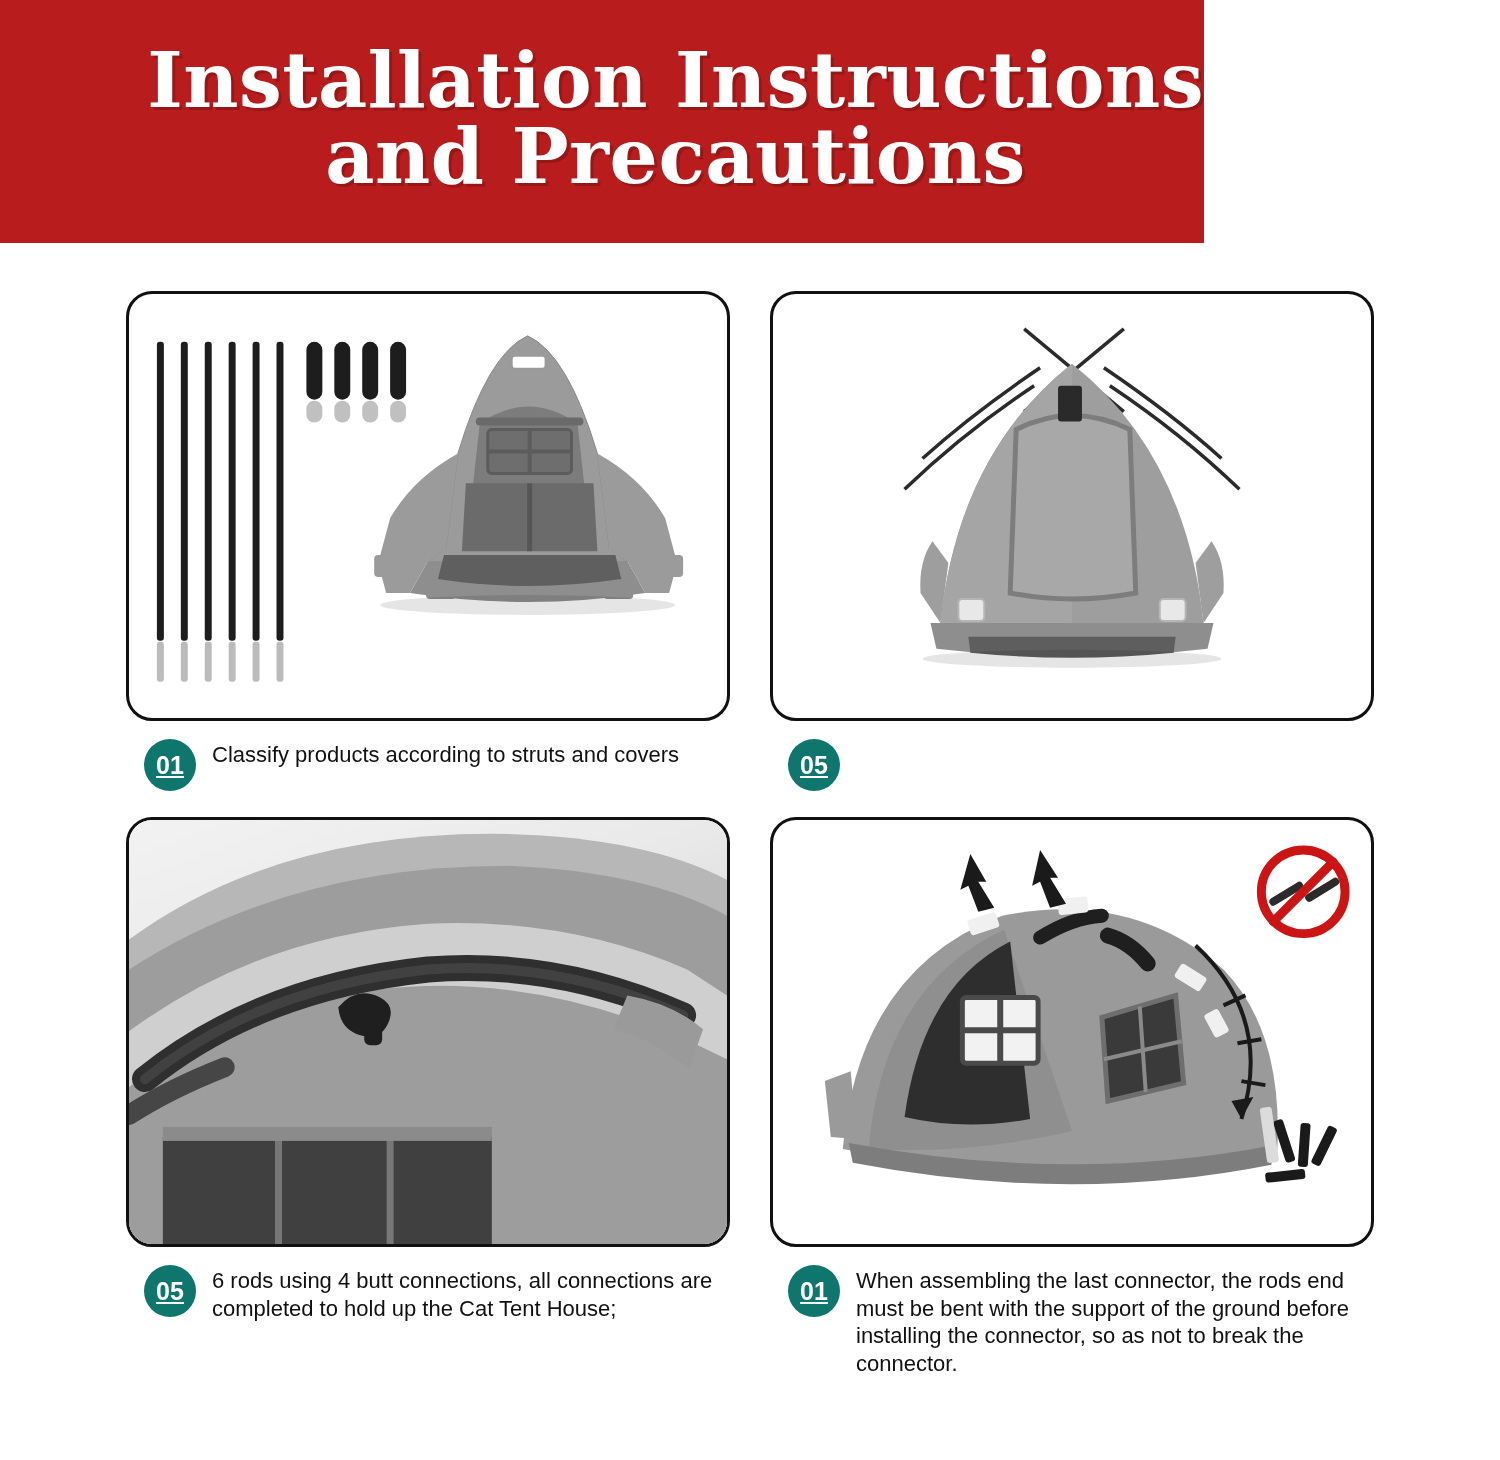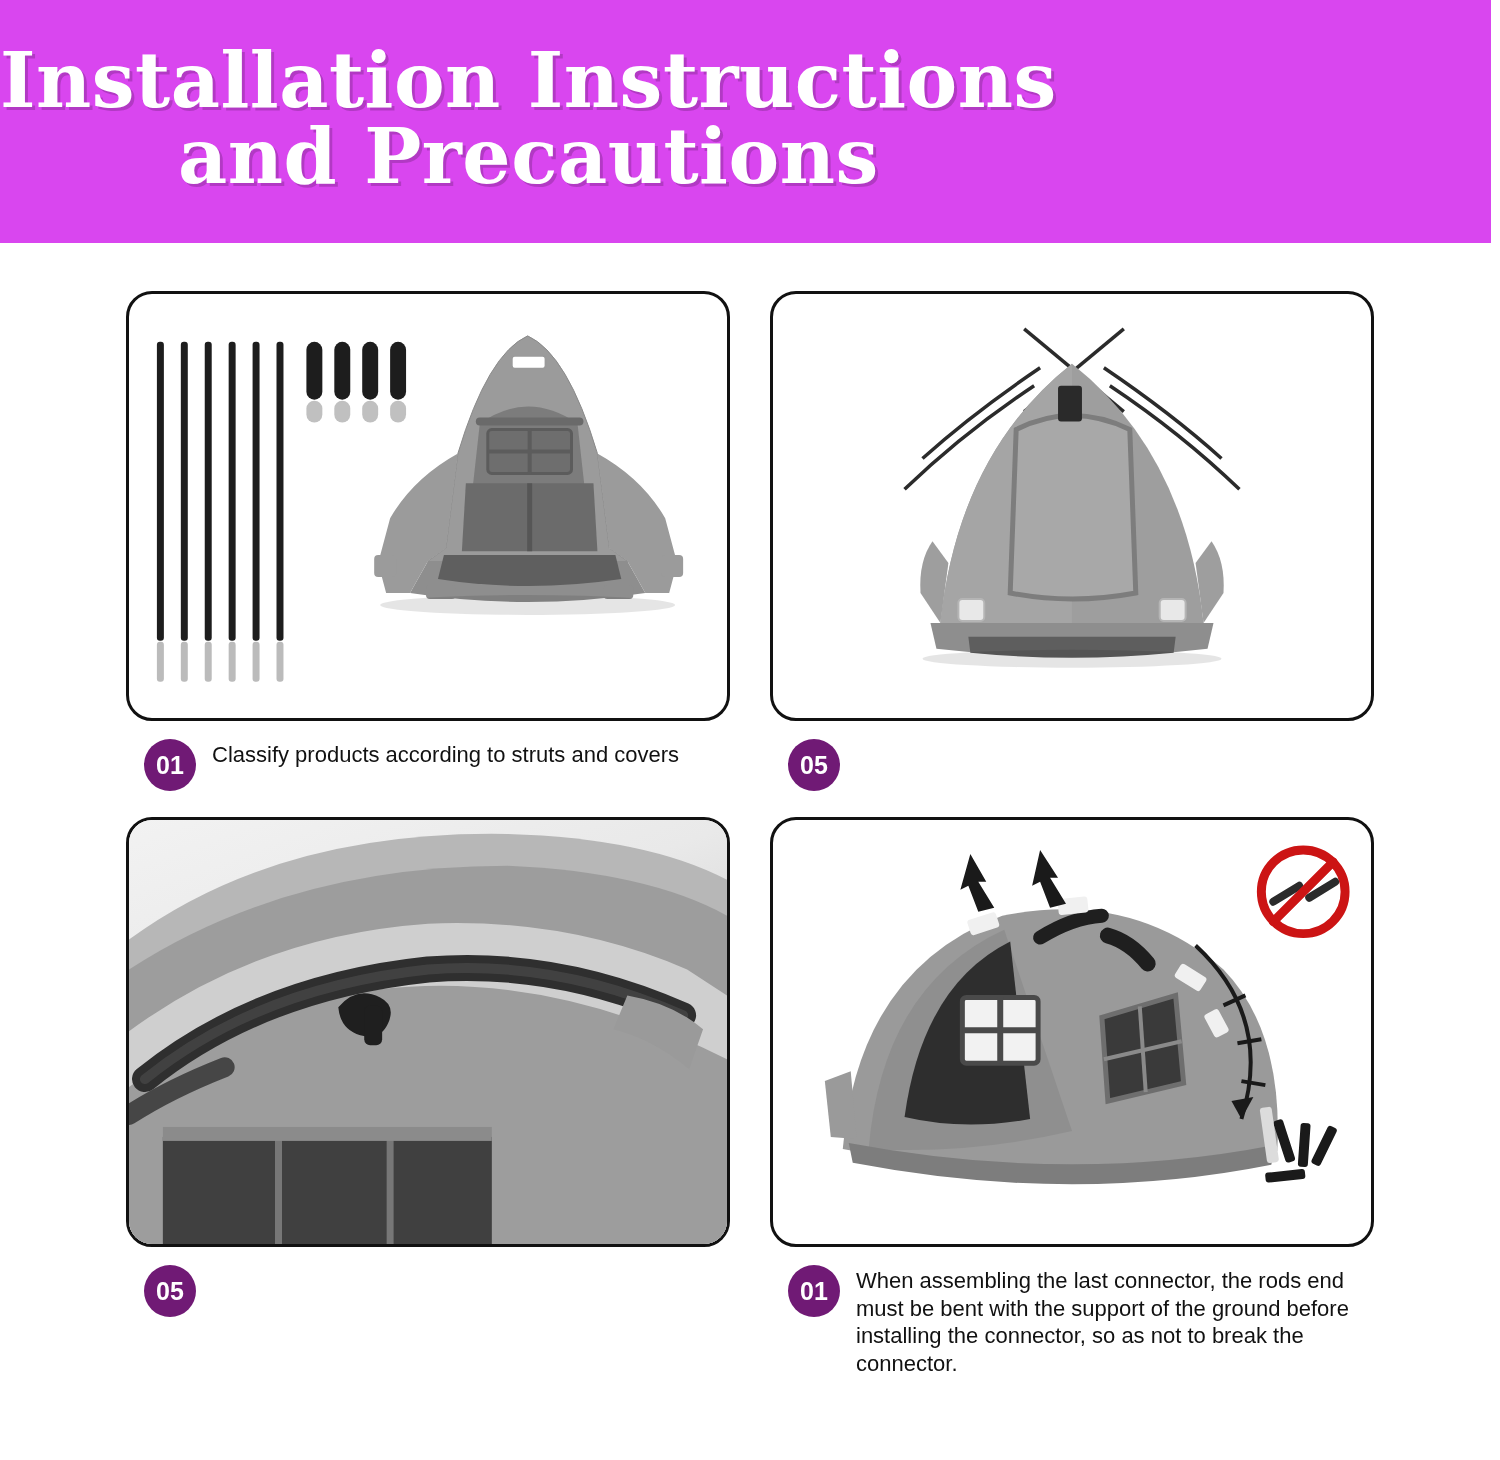--- a/index.html
+++ b/index.html
@@ -10,26 +10,26 @@
   body {
     width: 1500px;
     height: 1460px;
     font-family: "Liberation Sans", sans-serif;
     position: relative;
     overflow: hidden;
   }
 
   
   .header-banner {
-    width: 1491px;
+    width: 1204px;
     height: 243px;
-    background: #d946ef;
+    background: #b91c1c;
     display: flex;
     align-items: center;
-    justify-content: flex-start;
+    justify-content: flex-end;
     box-sizing: border-box;
   }
   .header-title {
     font-family: "DejaVu Serif", serif;
     font-weight: bold;
     color: #ffffff;
     font-size: 76px;
     line-height: 1.0;
     text-align: center;
     letter-spacing: 0.5px;
@@ -69,29 +69,30 @@
     display: flex;
     align-items: flex-start;
     margin-top: 18px;
     padding-left: 18px;
   }
   .step-badge {
     flex: 0 0 auto;
     width: 52px;
     height: 52px;
     border-radius: 50%;
-    background: #701a75;
+    background: #0f766e;
     color: #ffffff;
     font-size: 25px;
     font-weight: bold;
     display: flex;
     align-items: center;
     justify-content: center;
     margin-right: 16px;
     font-family: "Liberation Sans", sans-serif;
+    text-decoration: underline;
   }
   .caption-text {
     font-size: 22px;
     line-height: 1.26;
     color: #111111;
     padding-top: 2px;
     max-width: 560px;
   }
 
   
@@ -245,20 +246,21 @@
         <rect x="34" y="318" width="330" height="112" fill="#555555" opacity="0.25"></rect>
         <line x1="150" y1="318" x2="150" y2="430" stroke="#777777" stroke-width="7"></line>
         <line x1="262" y1="318" x2="262" y2="430" stroke="#777777" stroke-width="7"></line>
         <rect x="34" y="308" width="330" height="14" fill="#8b8b8b"></rect>
 
         <path d="M0 296 q40 -26 96 -48" stroke="#3d3d3d" stroke-width="20" fill="none" stroke-linecap="round" opacity="0.9"></path>
       </svg>
     </div>
     <div class="caption">
       <div class="step-badge">05</div>
+      <div class="caption-text">6 rods using 4 butt connections, all connections are completed to hold up the Cat Tent House;</div>
     </div>
   </div>
 
   <div class="step">
     <div class="panel">
       <svg class="ill" viewBox="0 0 600 430" preserveAspectRatio="xMidYMid meet">
 
         <g>
 
           <path d="M70 330 Q86 150 230 96 Q360 70 452 150 Q512 212 506 332 Q300 376 70 330 Z" fill="#9a9a9a"></path>

